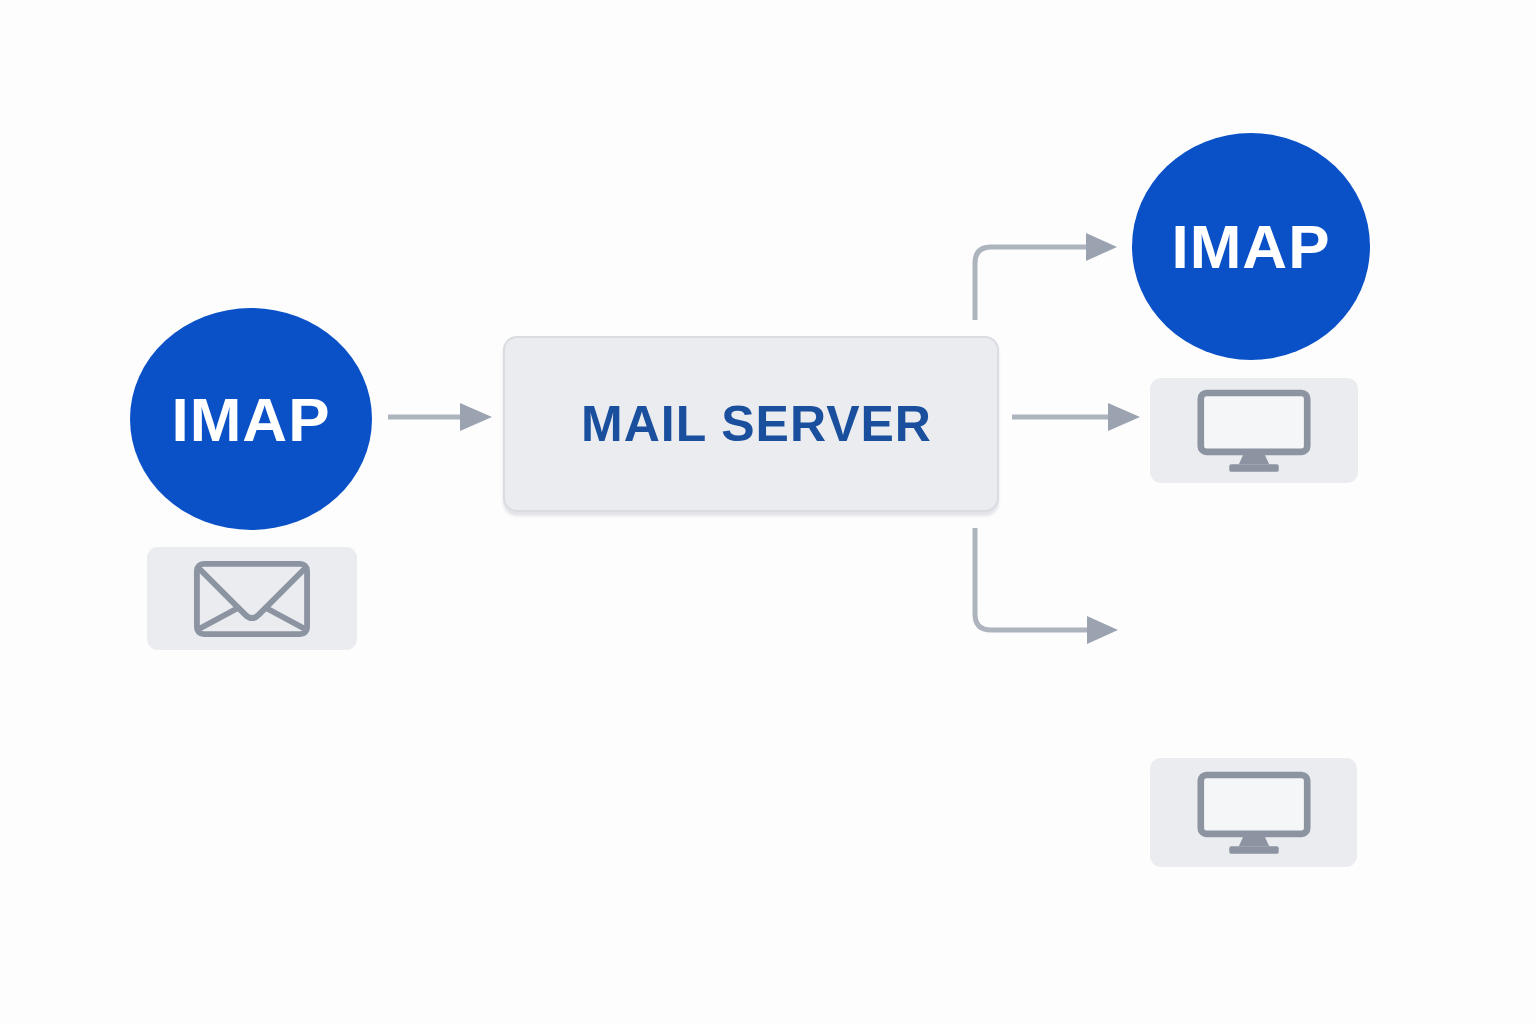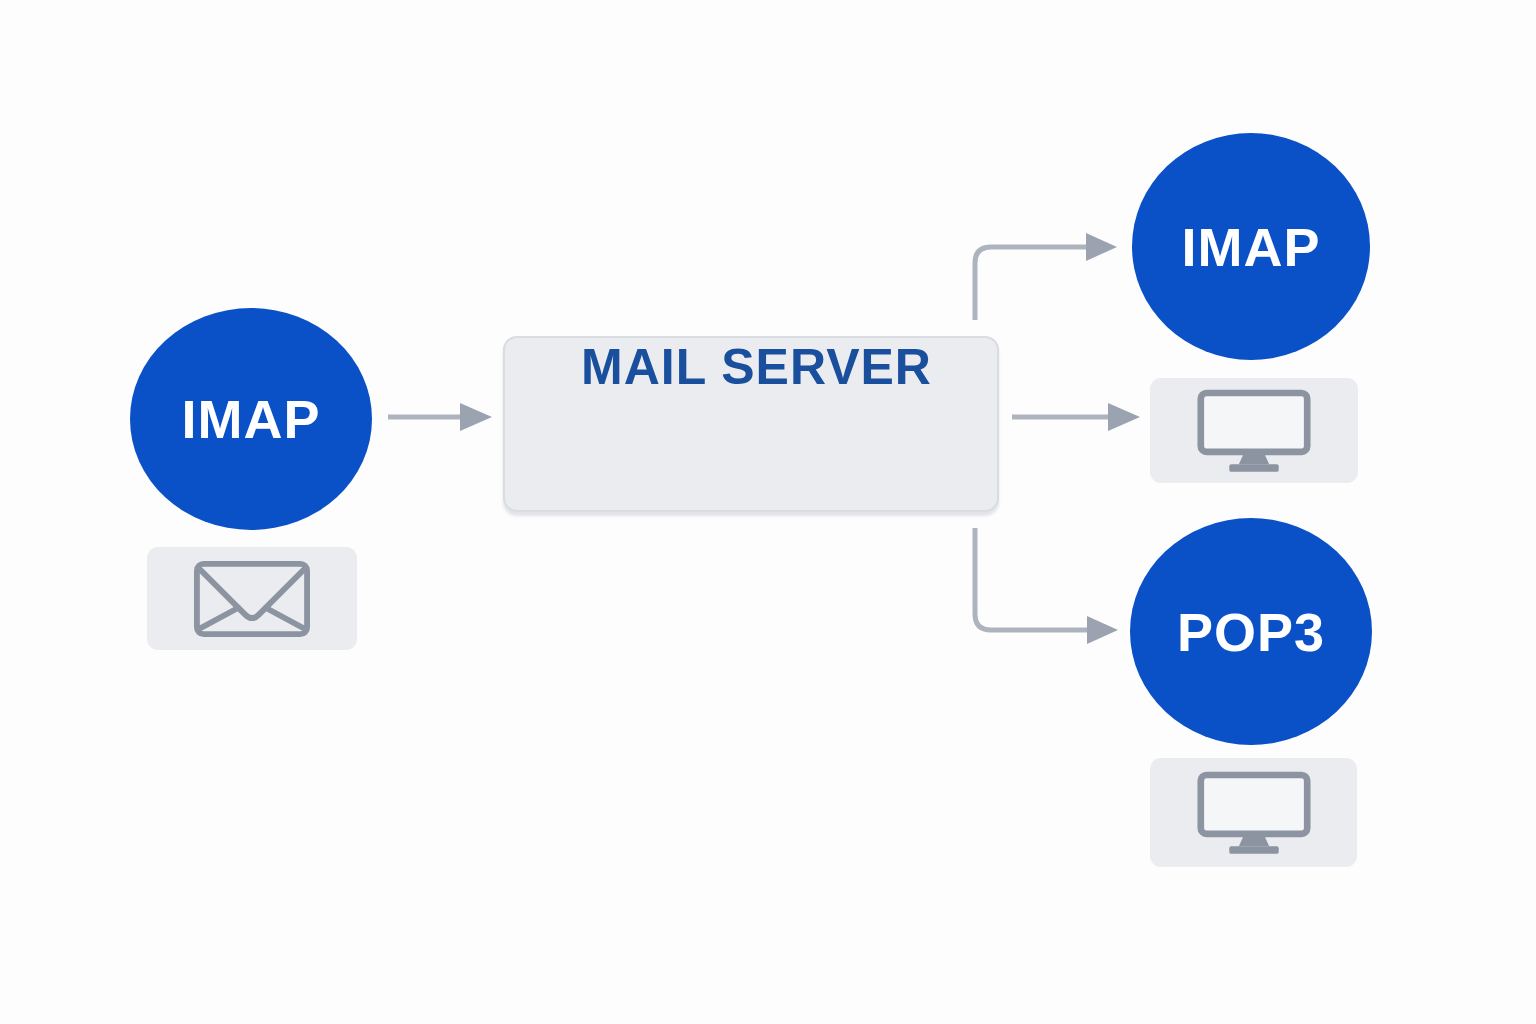--- a/index.html
+++ b/index.html
@@ -25,30 +25,30 @@
   .connectors{position:absolute;left:0;top:0;width:1536px;height:1024px;}
   .connector{fill:none;stroke:var(--connector-line);stroke-width:5;}
   .arrowhead{fill:var(--connector-arrow);stroke:none;}
   .circle{
     position:absolute;
     background:var(--node-blue);
     border-radius:50%;
     display:flex;align-items:center;justify-content:center;
   }
   .circle .node-label{
-    color:#FFFFFF;font-weight:bold;font-size:54px;letter-spacing:1px;text-align:center;
+    color:#FFFFFF;font-weight:bold;font-size:62px;letter-spacing:1px;text-align:center;
   }
   .server-box{
     position:absolute;
     left:503px;top:336px;width:496px;height:176px;
     background:var(--panel-fill);
     border:2px solid var(--panel-border);
     border-radius:14px;
     box-shadow:0 4px 3px rgba(160,165,175,0.28);
-    display:flex;justify-content:center;padding-left:11px;
+    display:flex;align-items:center;justify-content:center;padding-left:11px;
   }
   .server-box .node-label{
     color:var(--server-text-blue);font-weight:bold;font-size:50px;letter-spacing:1px;
   }
   .icon-box{
     position:absolute;
     background:var(--panel-fill);
     border-radius:11px;
     display:flex;align-items:center;justify-content:center;
   }
@@ -113,23 +113,20 @@
   </div>
 
   <div class="icon-box imap-client-box">
     <svg class="icon-svg" width="114" height="84" viewBox="0 0 120 88" xmlns="http://www.w3.org/2000/svg">
       <rect class="screen" x="4" y="4" width="112" height="62" rx="6"></rect>
       <polygon class="icon-solid" points="50,66 70,66 76,79 44,79"></polygon>
       <rect class="icon-solid" x="34" y="79" width="52" height="8" rx="2"></rect>
     </svg>
   </div>
 
-  <div class="circle pop3-circle">
-    <span class="node-label">POP3</span>
-  </div>
 
   <div class="icon-box pop3-client-box">
     <svg class="icon-svg" width="114" height="84" viewBox="0 0 120 88" xmlns="http://www.w3.org/2000/svg">
       <rect class="screen" x="4" y="4" width="112" height="62" rx="6"></rect>
       <polygon class="icon-solid" points="50,66 70,66 76,79 44,79"></polygon>
       <rect class="icon-solid" x="34" y="79" width="52" height="8" rx="2"></rect>
     </svg>
   </div>
 
 </div>

